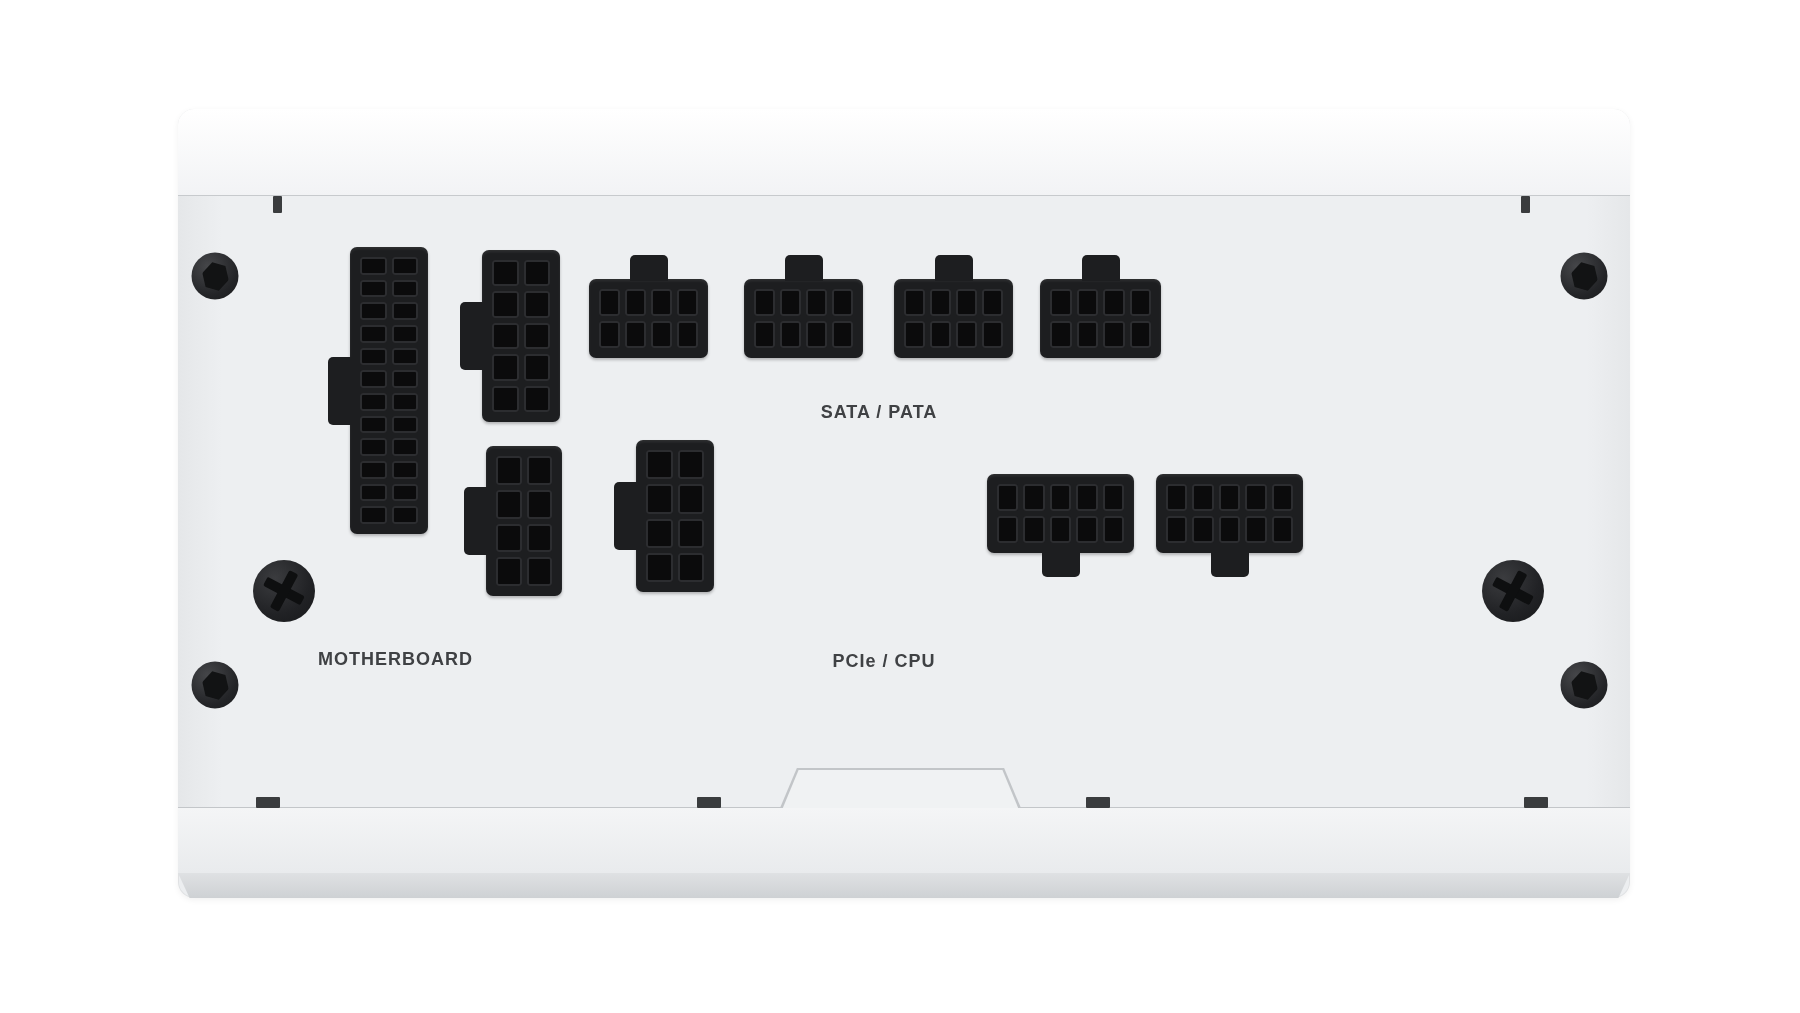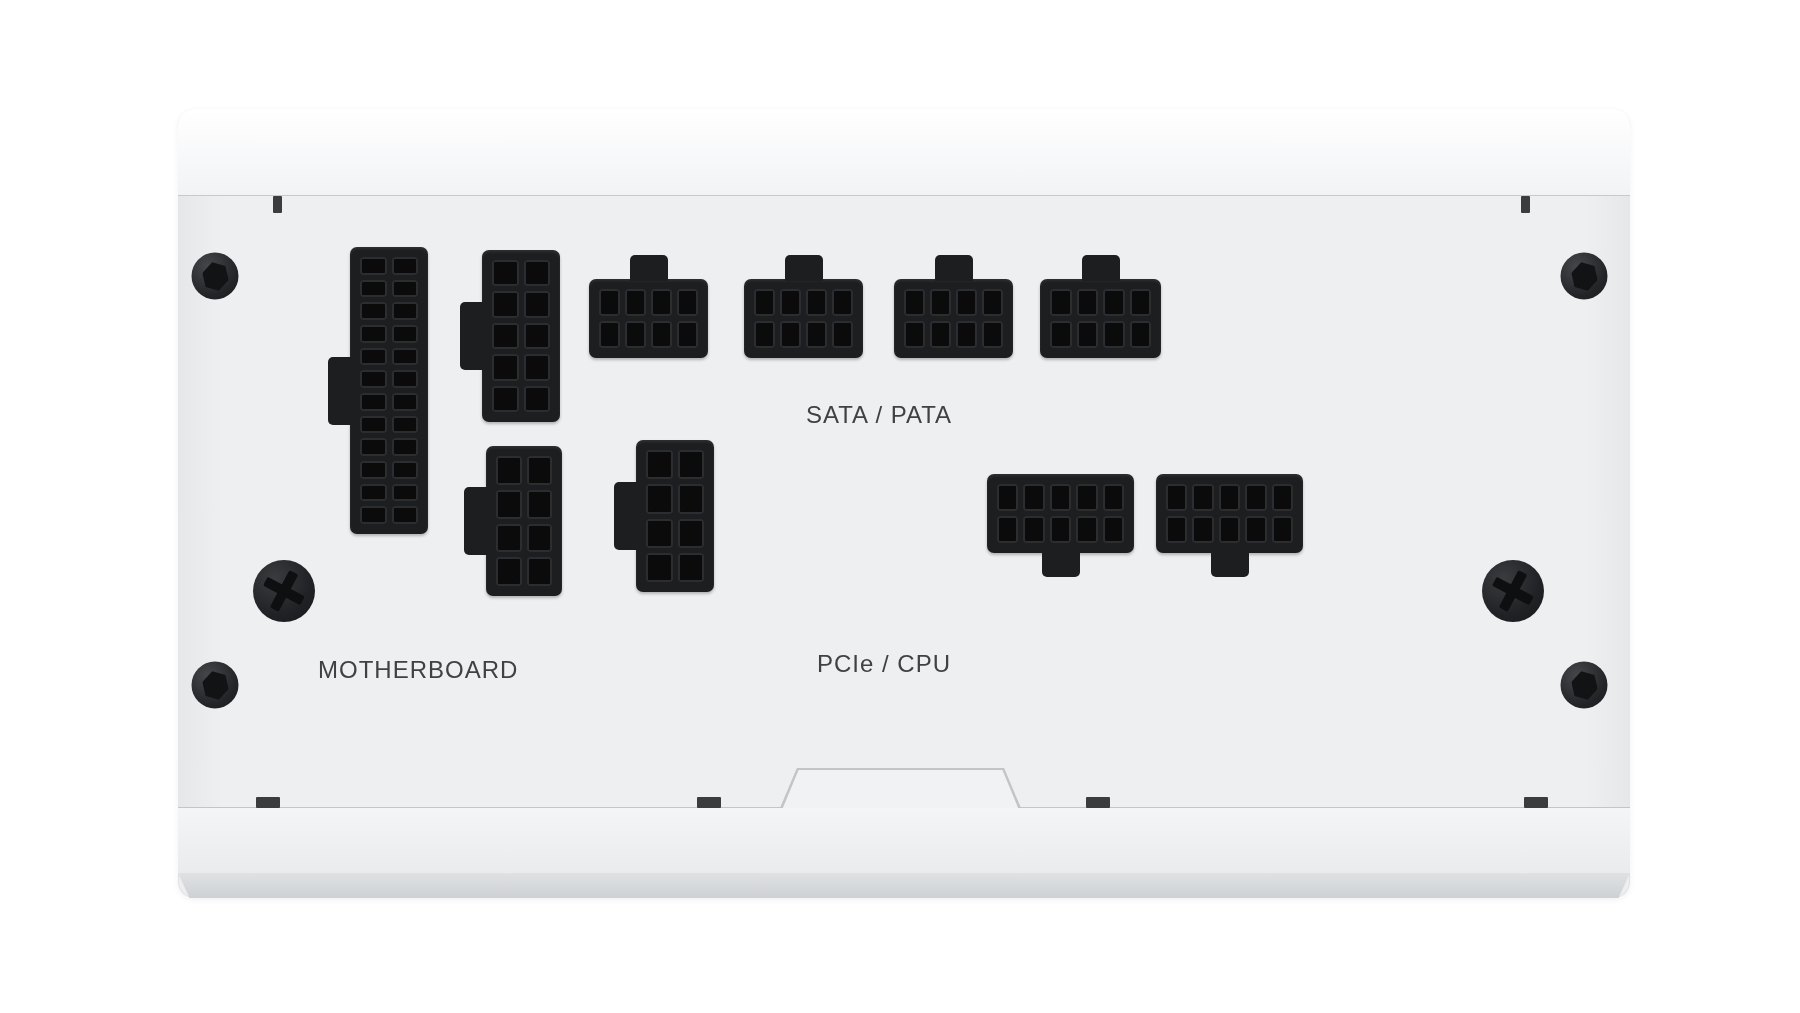--- a/index.html
+++ b/index.html
@@ -80,21 +80,21 @@
   .cross::before { width:68%; height:16%; }
   .cross::after  { width:16%; height:68%; }
 
   
   .notch { position:absolute; background:#3a3c3e; border-radius:1px; }
 
   
   .label {
     position:absolute; color:#3f4144; letter-spacing:1px; white-space:nowrap; line-height:1;
   }
-  .label.big { font-size:24px; }
+  .label.big { font-size:18px;font-weight:bold; }
   .label.small { font-size:15px; letter-spacing:0.6px; }
   .centered { transform:translateX(-50%); }
 </style>
 </head>
 <body>
 
 <div class="stage">
 
   <div class="psu-body">
     <div class="top-band"></div>
@@ -279,16 +279,16 @@
       </div>
       <div class="notch" style="left: 273px; top: 196px; width: 9px; height: 17px;"></div>
       <div class="notch" style="left: 1521px; top: 196px; width: 9px; height: 17px;"></div>
       <div class="notch" style="left: 256px; top: 797px; width: 24px; height: 11px;"></div>
       <div class="notch" style="left: 697px; top: 797px; width: 24px; height: 11px;"></div>
       <div class="notch" style="left: 1086px; top: 797px; width: 24px; height: 11px;"></div>
       <div class="notch" style="left: 1524px; top: 797px; width: 24px; height: 11px;"></div>
     </div>
 
   <div class="label big centered" style="left:879px; top:403px;">SATA / PATA</div>
-  <div class="label big" style="left:318px; top:650px;margin-top:8px;">MOTHERBOARD</div>
+  <div class="label big" style="left:318px; top:650px;">MOTHERBOARD</div>
   <div class="label big centered" style="left:884px; top:652px;">PCIe / CPU</div>
 
 </div>
 
 </body></html>

